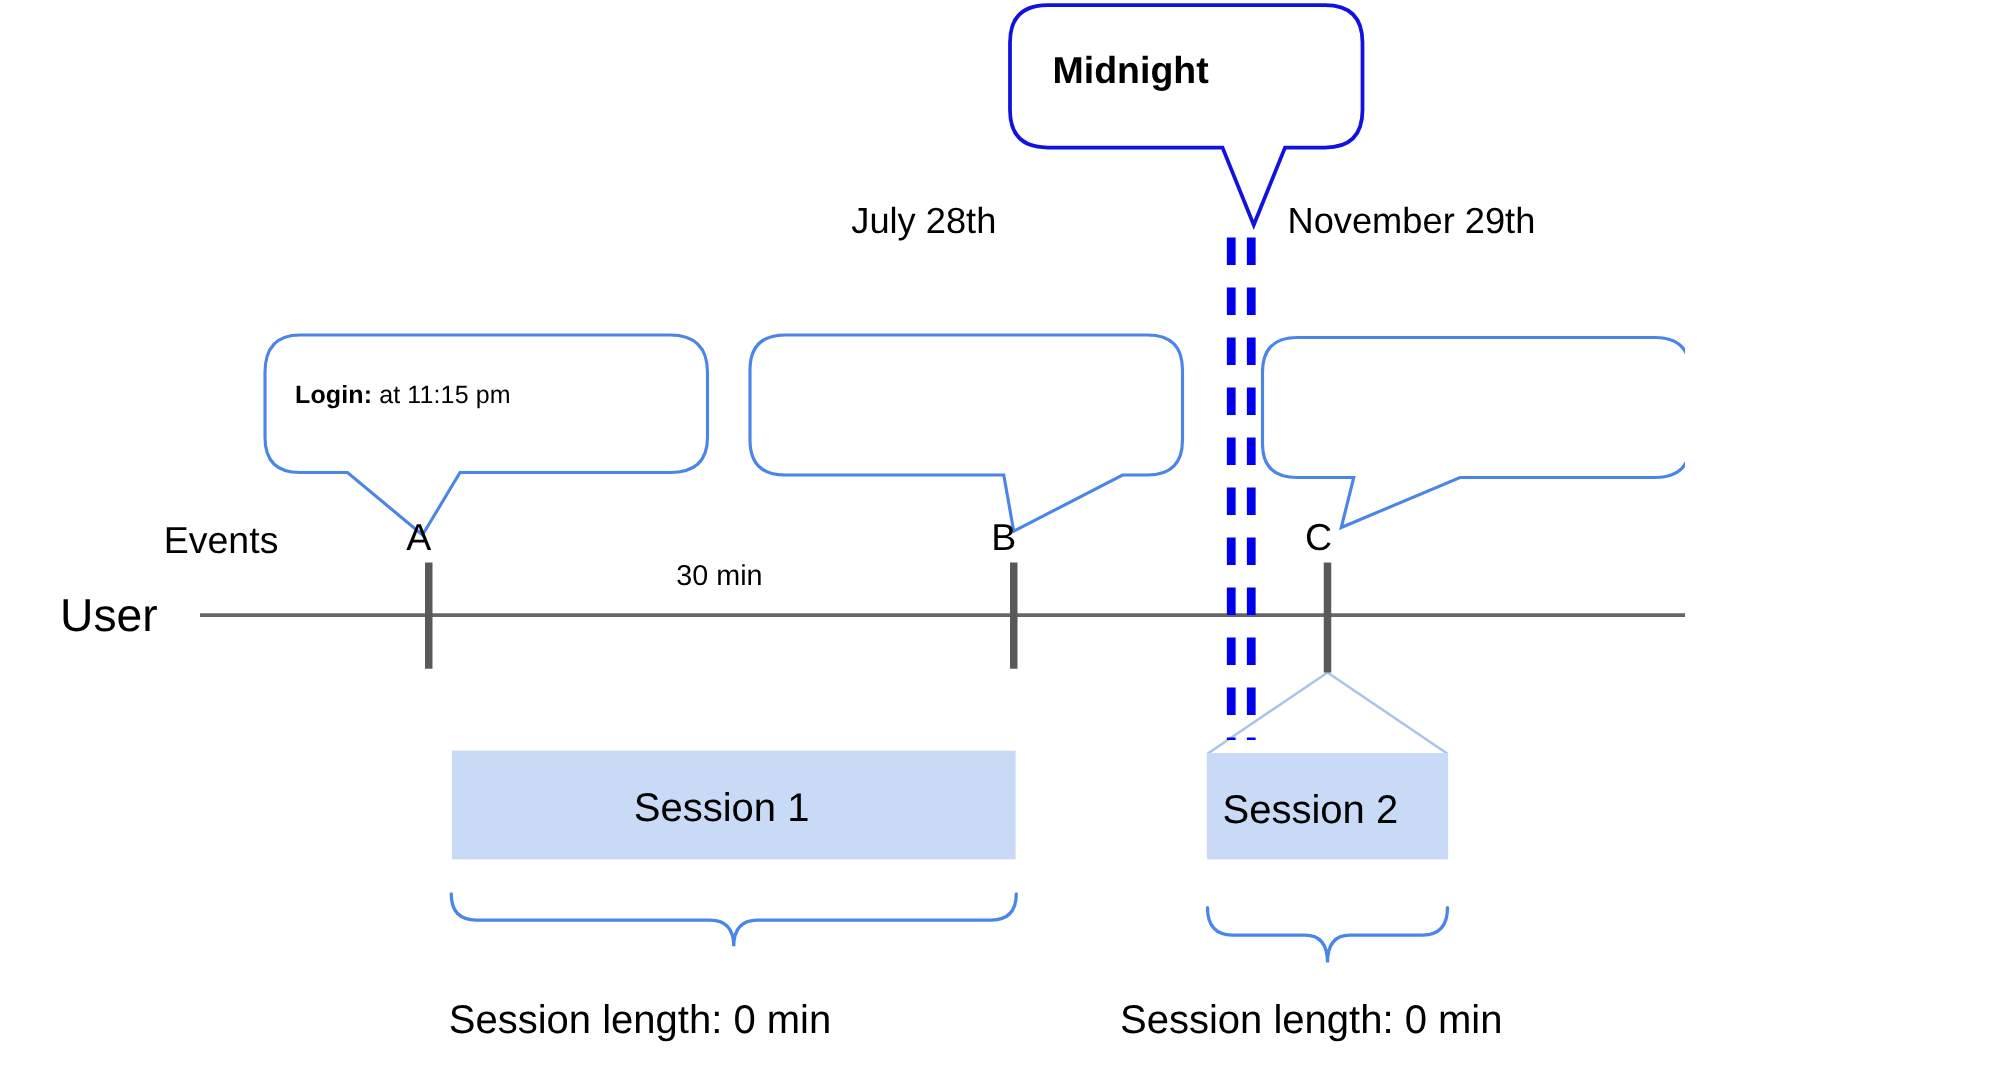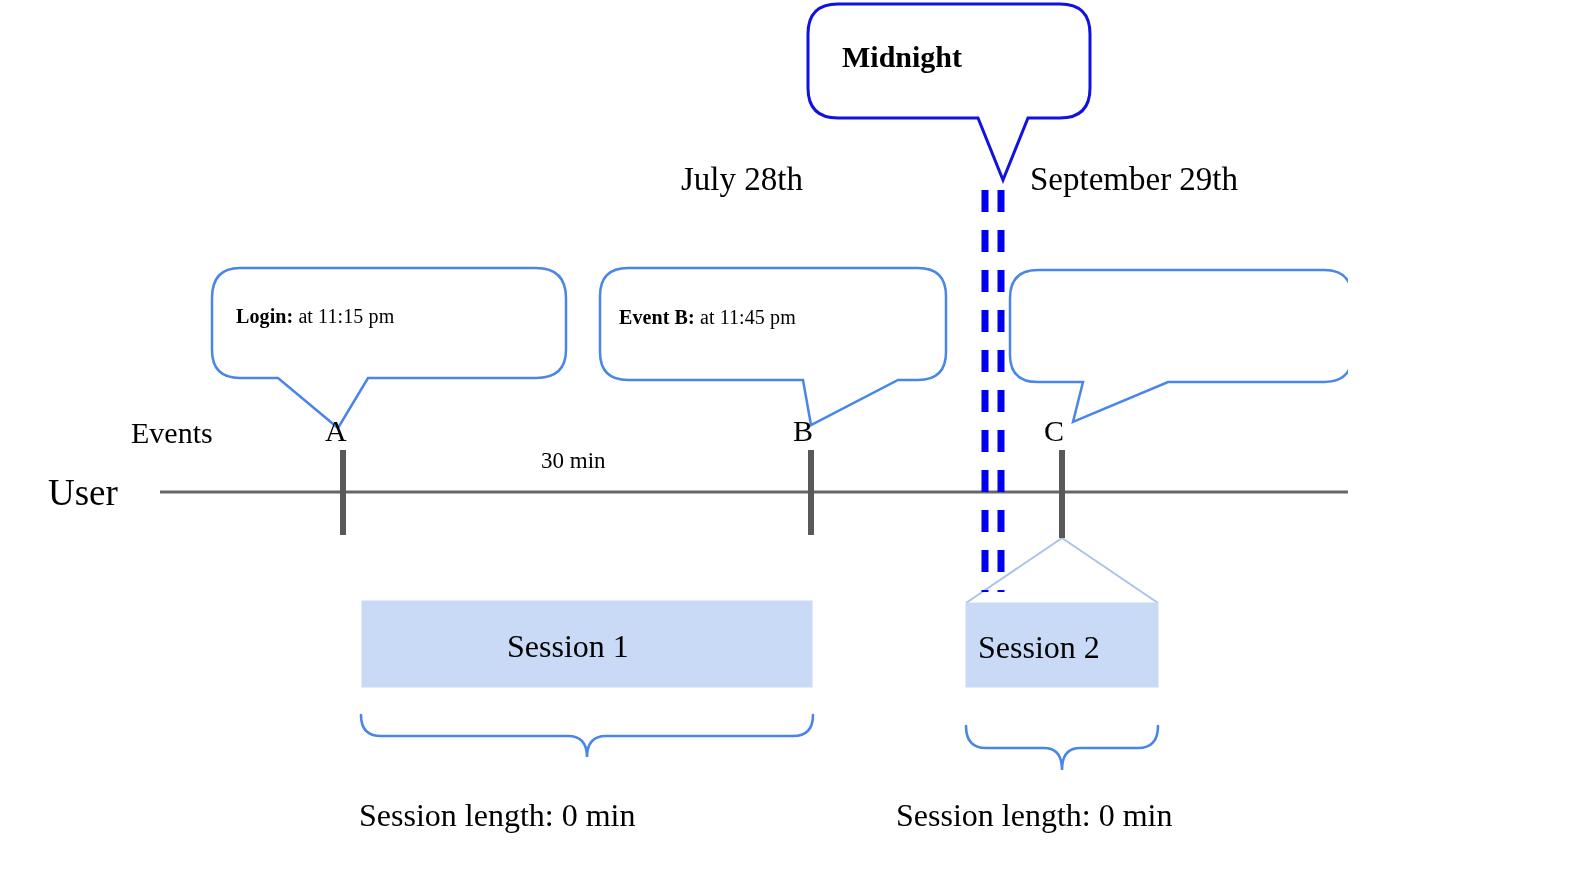--- a/index.html
+++ b/index.html
@@ -10,21 +10,20 @@
   body {
     font-family: "Liberation Sans", sans-serif;
     -webkit-font-smoothing: antialiased;
   }
   #stage {
     position: relative;
     width: 1348px;
     height: 870px;
     background: #ffffff;
     overflow: hidden;
-    font-family: Liberation Serif, serif;
   }
   #vector-layer {
     position: absolute;
     left: 0;
     top: 0;
     width: 1596px;
     height: 870px;
   }
   .txt {
     position: absolute;
@@ -37,21 +36,21 @@
     letter-spacing: 0.1px;
   }
   .callout-text b {
     font-weight: bold;
   }
   .midnight-text {
     font-size: 30px;
     font-weight: bold;
   }
   .date-text {
-    font-size: 33px;
+    font-size: 29px;
   }
   .axis-label-user {
     font-size: 37px;
   }
   .axis-label-events {
     font-size: 30px;
   }
   .marker-text {
     font-size: 30px;
   }
@@ -180,29 +179,26 @@
                L 1138 748
                Q 1158 748 1158 726" fill="none" stroke="#4a86e8" stroke-width="2.6" stroke-linecap="round"></path>
     </g>
 
   </svg>
 
   <div class="txt midnight-text" style="left:842px; top:42px;">Midnight</div>
 
   <div class="txt date-text" style="left:681px; top:163px;">July 28th</div>
 
-  <div class="txt date-text" style="left:1030px; top:163px;">September 29th</div>
+  <div class="txt date-text" style="left:1030px; top:163px;">November 29th</div>
 
   <div class="txt callout-text" style="left:236px; top:306px;">
     <b>Login:</b><span> at 11:15 pm</span>
   </div>
 
-  <div class="txt callout-text" style="left:619px; top:307px;">
-    <b>Event B:</b><span> at 11:45 pm</span>
-  </div>
 
 
   <div class="txt axis-label-events" style="left:131px; top:418px;">Events</div>
 
   <div class="txt axis-label-user" style="left:48px; top:474px;">User</div>
 
   <div class="txt marker-text" style="left:325px; top:416px;">A</div>
 
   <div class="txt marker-text" style="left:793px; top:416px;">B</div>
 

